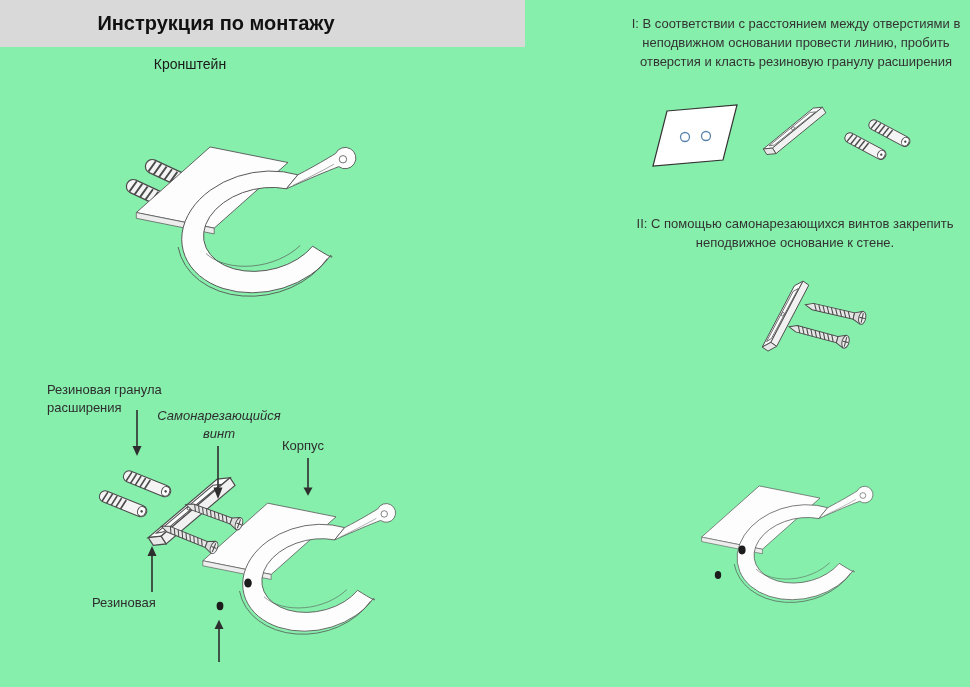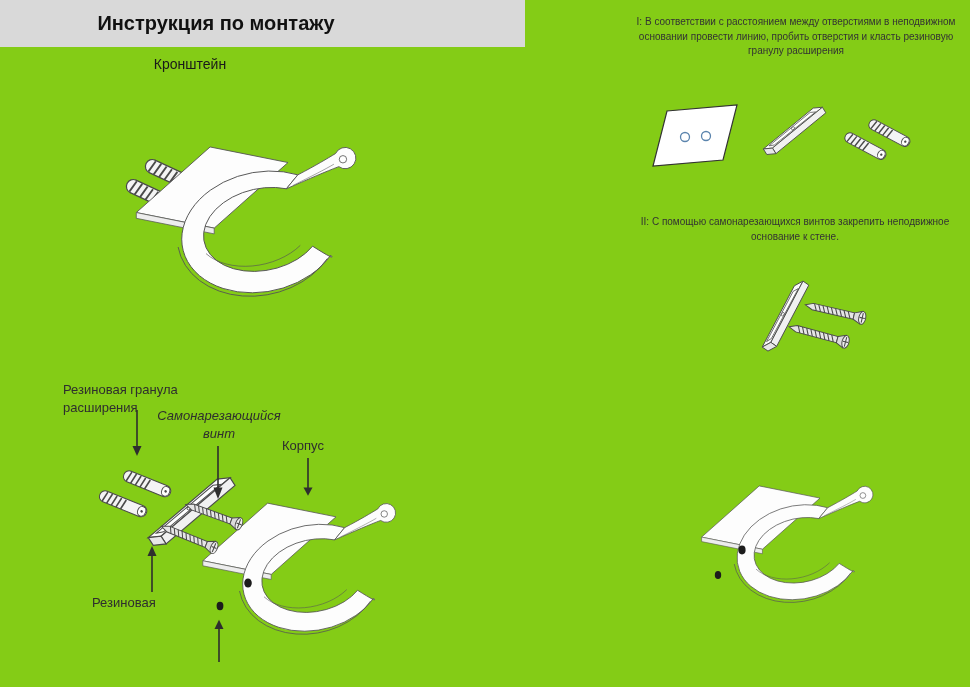--- a/index.html
+++ b/index.html
@@ -1,36 +1,36 @@
 <!DOCTYPE html>
 <html><head>
 <meta charset="utf-8">
 <style>
   html,body{margin:0;padding:0;background:#fff;}
   .page{
-    position:relative;width:970px;height:687px;background:#84cc16;
+    position:relative;width:970px;height:687px;background:#86efac;
     font-family:"Liberation Sans",sans-serif;color:#333;overflow:hidden;
   }
   .abs{position:absolute;}
   .header-band{left:0;top:0;width:525px;height:47px;background:#d9d9d9;}
   .header-title{
     left:0;top:0;width:432px;height:47px;line-height:47px;text-align:center;
     font-size:20px;font-weight:700;color:#111;
   }
   .product-title{
     left:60px;top:56px;width:260px;text-align:center;
     font-size:14px;color:#1a1a1a;
   }
   .part-label{font-size:13px;line-height:18px;color:#2e2e2e;}
-  .lbl-rubber{left:63px;top:381px;width:132px;}
+  .lbl-rubber{left:47px;top:381px;width:132px;}
   .lbl-screw{left:148px;top:407px;width:142px;text-align:center;font-style:italic;}
   .lbl-body{left:282px;top:437px;width:84px;}
   .lbl-base{left:92px;top:594px;width:110px;}
   .lbl-locking{left:159px;top:695px;width:110px;}
-  .step-text{font-size:10px;line-height:1.46;color:#333;}
+  .step-text{font-size:13px;line-height:1.46;color:#333;}
   .step1-text{left:625px;top:15px;width:342px;text-align:center;}
   .step2-text{left:628px;top:215px;width:334px;text-align:center;}
   .step3-text{left:639px;top:395px;width:330px;text-align:left;}
   svg{display:block;}
 </style>
 </head>
 <body>
 
 <svg width="0" height="0" style="position:absolute" aria-hidden="true" xmlns="http://www.w3.org/2000/svg" xmlns:xlink="http://www.w3.org/1999/xlink">
   <defs>

